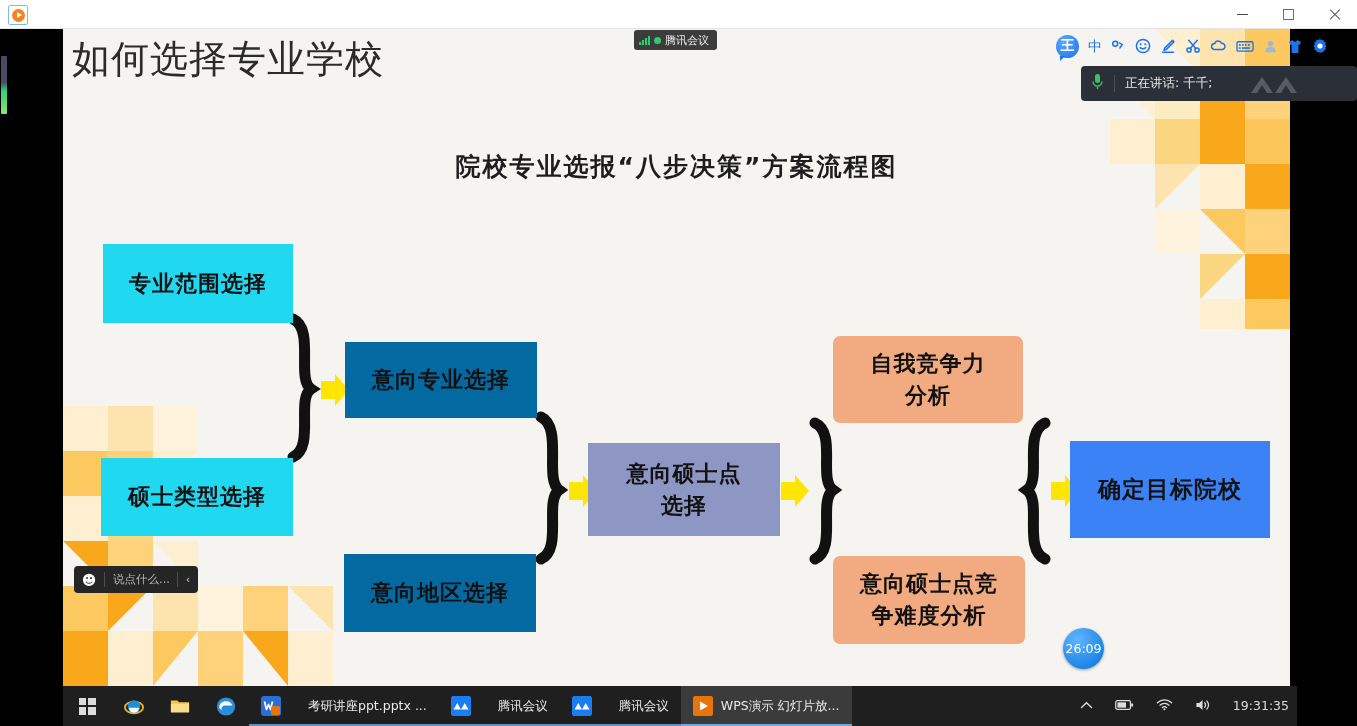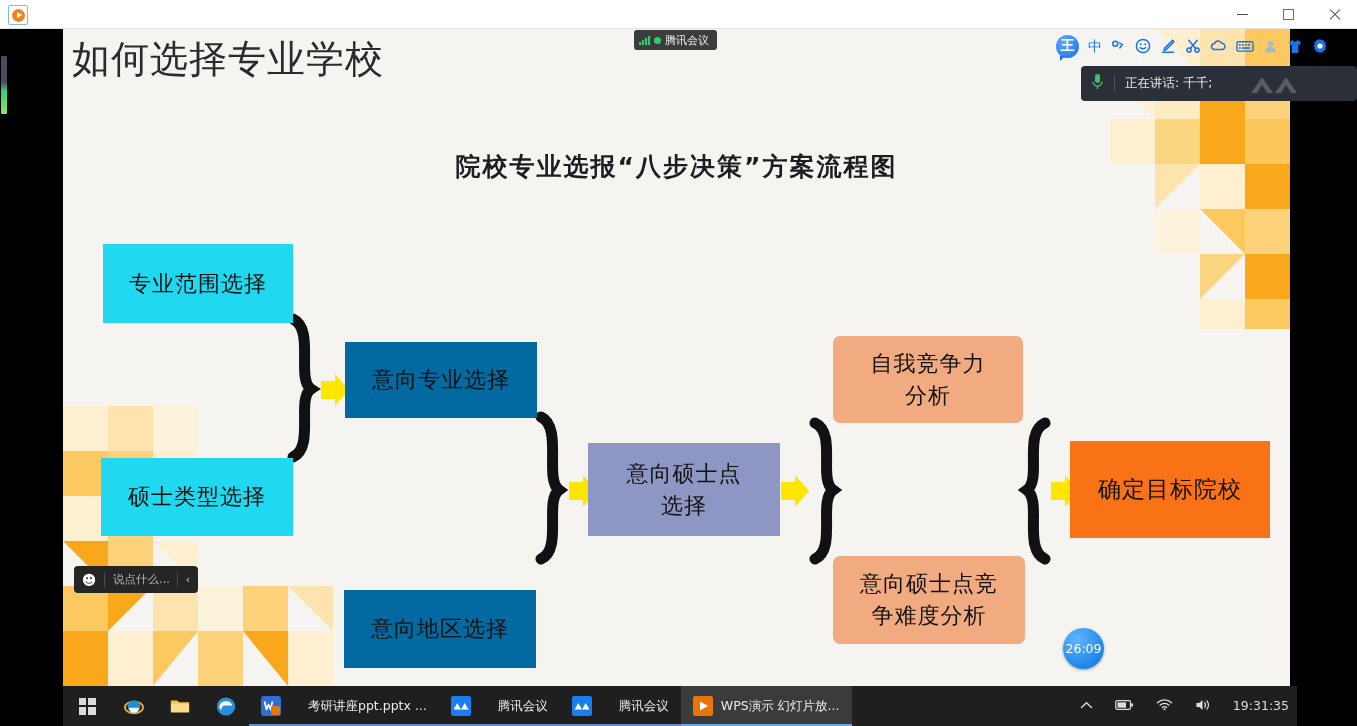--- a/index.html
+++ b/index.html
@@ -70,28 +70,28 @@
     font-family: Liberation Serif, serif;
   }
   .slide-heading {
     position: absolute; left: 0; top: 121px; width: 1227px; text-align: center;
     font-size: 25px; font-weight: bold; color: #1d1d1d; letter-spacing: 2px;
   }
 
   
   .fbox {
     position: absolute; display: flex; align-items: center; justify-content: center;
-    text-align: center; font-weight: normal; color: #121212;
+    text-align: center; font-weight: bold; color: #121212;
     line-height: 1.45; letter-spacing: 1px;
   }
   .fbox.cyan   { background: #20d8f0; }
   .fbox.green  { background: #0369a1; }
   .fbox.purple { background: #8e96c4; }
   .fbox.orange { background: #f2ab80; border-radius: 7px; }
-  .fbox.plain  { background: #f97316; }
+  .fbox.plain  { background: #3b82f6; }
 
   
   .meet-badge {
     position: absolute; left: 634px; top: 30px; width: 83px; height: 20px;
     background: #3c3c3c; border-radius: 3px;
     display: flex; align-items: center; gap: 4px; padding: 0 5px; z-index: 50;
   }
   .bars { display: flex; align-items: flex-end; gap: 1px; height: 9px; }
   .bars i { display:block; width: 2px; background: #2ecb70; }
   .bars i:nth-child(1){ height:3px } .bars i:nth-child(2){ height:5px }
@@ -292,21 +292,21 @@
 
         <polygon points="988,453 1002,453 1002,446 1016,462 1002,478 1002,471 988,471" fill="#ffe600"></polygon>
       </svg>
 
       <div class="fbox cyan" style="left:40px; top:215px; width:190px; height:79px; font-size:22px;">专业范围选择</div>
 
       <div class="fbox cyan" style="left:38px; top:429px; width:192px; height:78px; font-size:22px;">硕士类型选择</div>
 
       <div class="fbox green" style="left:282px; top:313px; width:192px; height:76px; font-size:22px;">意向专业选择</div>
 
-      <div class="fbox green" style="left:281px; top:525px; width:192px; height:78px; font-size:22px;margin-top:36px;">意向地区选择</div>
+      <div class="fbox green" style="left:281px; top:525px; width:192px; height:78px; font-size:22px;">意向地区选择</div>
 
       <div class="fbox purple" style="left:525px; top:414px; width:192px; height:93px; font-size:22px; white-space:pre-line;">意向硕士点
 选择</div>
 
       <div class="fbox orange" style="left:770px; top:307px; width:190px; height:87px; font-size:22px; white-space:pre-line;">自我竞争力
 分析</div>
 
       <div class="fbox orange" style="left:770px; top:527px; width:192px; height:88px; font-size:22px; white-space:pre-line;">意向硕士点竞
 争难度分析</div>
 

